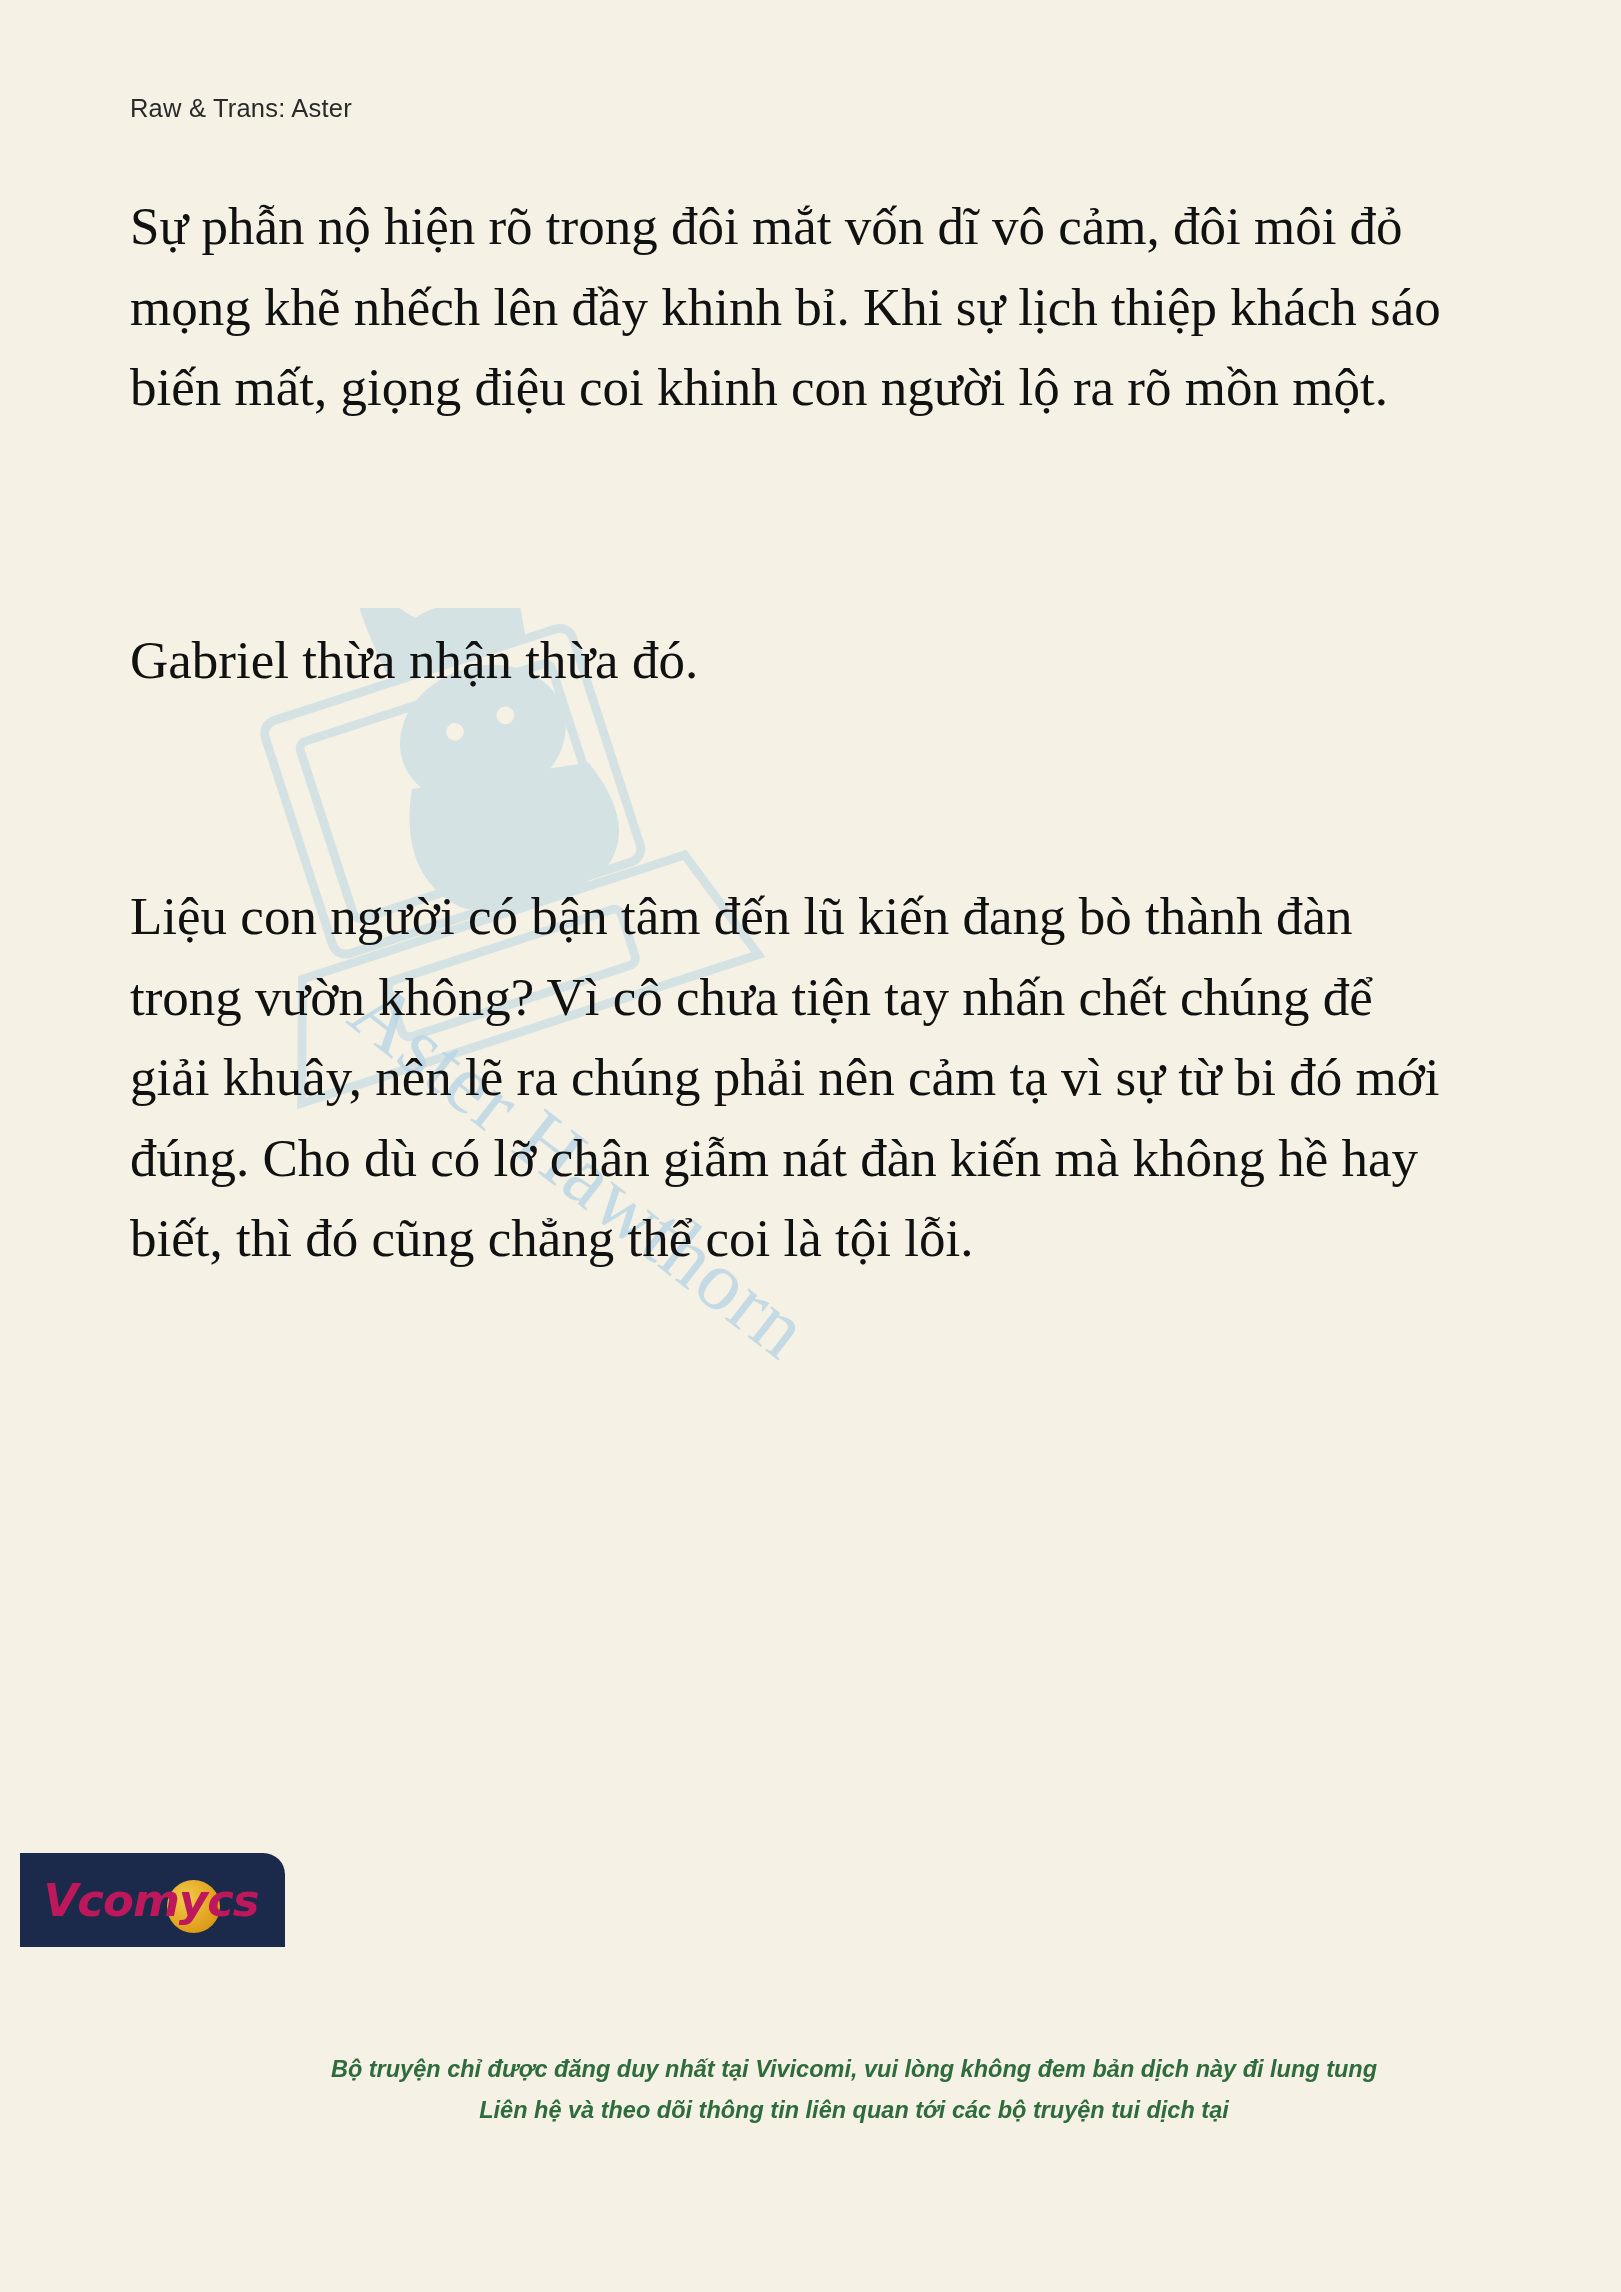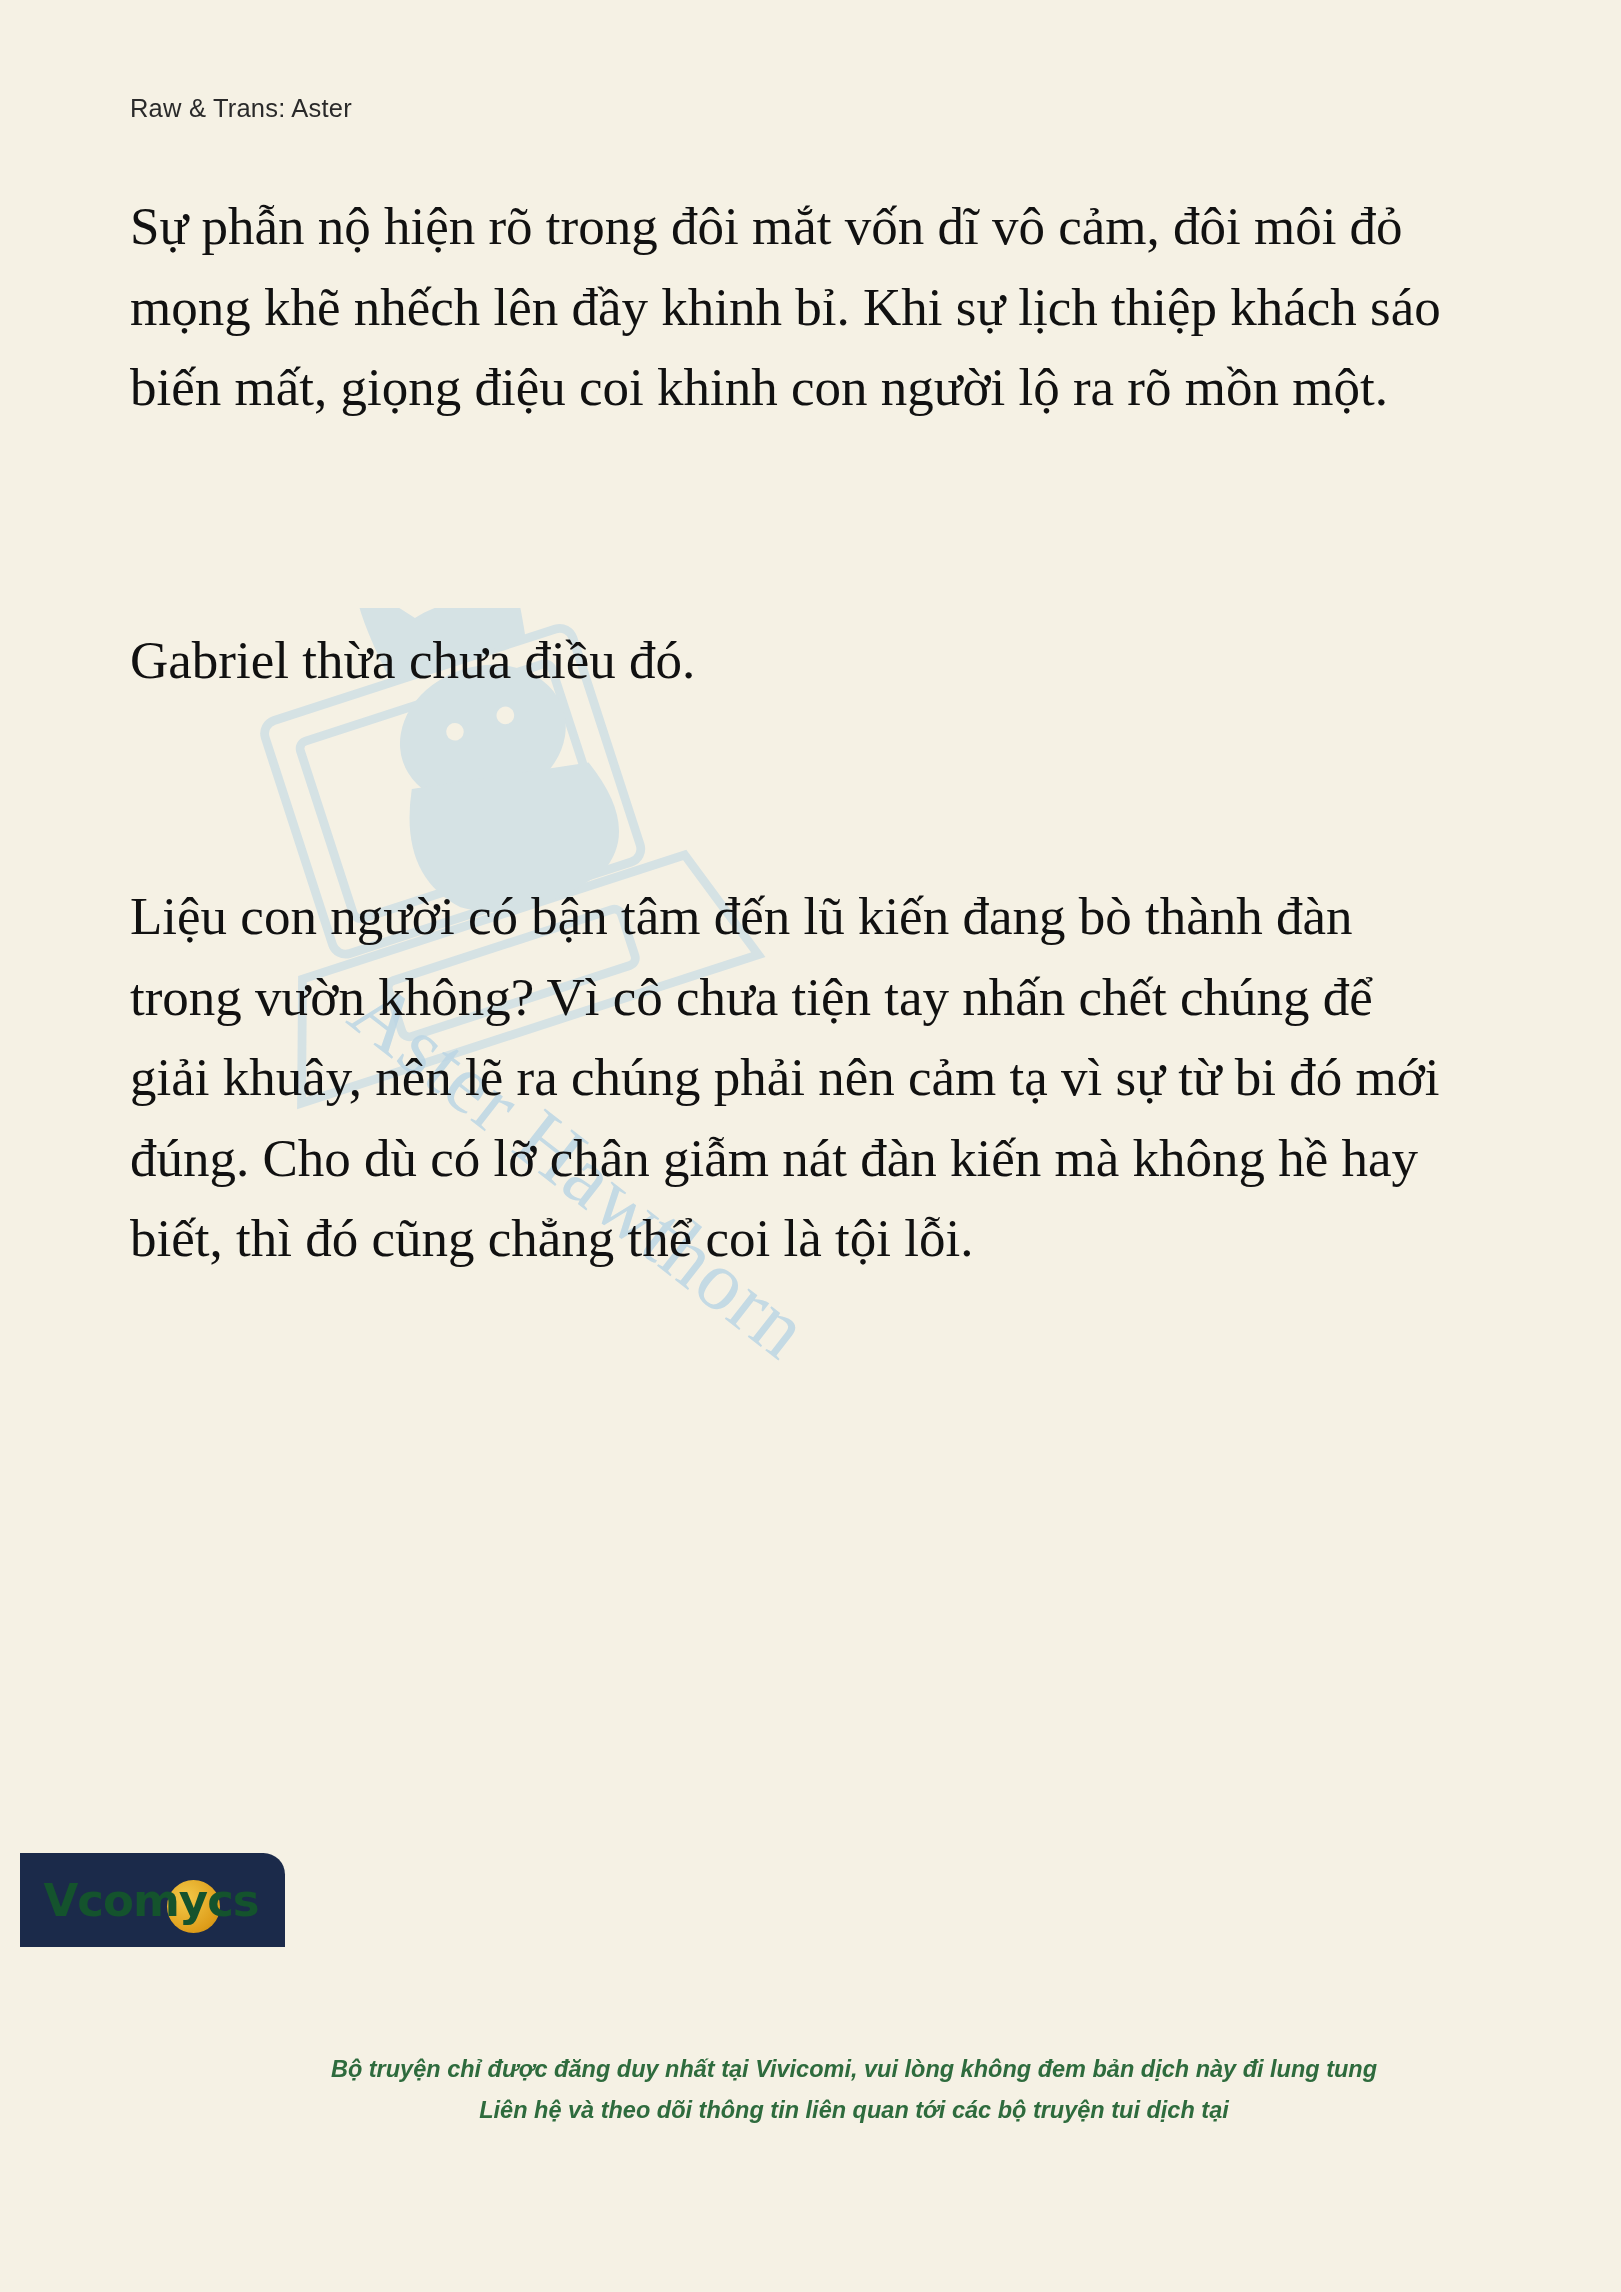--- a/index.html
+++ b/index.html
@@ -119,22 +119,23 @@
     border-radius: 50%;
     background: radial-gradient(circle at 35% 35%, #ffd24a, #e8a317 70%, #c98a0e 100%);
     opacity: 0.95;
   }
   .logo-text2 {
     position: absolute;
     left: 23.5px;
     bottom: 19.6px;
     font-family: "DejaVu Sans", sans-serif;
     font-weight: bold;
+    font-style: italic;
     font-size: 45px;
-    color: #14532d;
+    color: #be185d;
     letter-spacing: -1px;
     z-index: 3;
   }
 </style>
 </head>
 <body>
 
 <div class="page">
 
   <div class="credit">Raw &amp; Trans: Aster</div>
@@ -160,21 +161,21 @@
         <circle cx="350" cy="108" r="9"></circle>
       </g>
     </svg>
   </div>
 
   <div class="wm-text">Aster Hawthorn</div>
 
   <div class="content">
     <p class="para">Sự phẫn nộ hiện rõ trong đôi mắt vốn dĩ vô cảm, đôi môi đỏ mọng khẽ nhếch lên đầy khinh bỉ. Khi sự lịch thiệp khách sáo biến mất, giọng điệu coi khinh con người lộ ra rõ mồn một.</p>
     <div class="gap-lg"></div>
-    <p class="para">Gabriel thừa chưa điều đó.</p>
+    <p class="para">Gabriel thừa nhận thừa đó.</p>
     <div class="gap-md"></div>
     <p class="para">Liệu con người có bận tâm đến lũ kiến đang bò thành đàn trong vườn không? Vì cô chưa tiện tay nhấn chết chúng để giải khuây, nên lẽ ra chúng phải nên cảm tạ vì sự từ bi đó mới đúng. Cho dù có lỡ chân giẫm nát đàn kiến mà không hề hay biết, thì đó cũng chẳng thể coi là tội lỗi.</p>
   </div>
 
   <div class="footer-note">
     <div>Bộ truyện chỉ được đăng duy nhất tại Vivicomi, vui lòng không đem bản dịch này đi lung tung</div>
     <div>Liên hệ và theo dõi thông tin liên quan tới các bộ truyện tui dịch tại</div>
   </div>
 
   <div class="logo">

